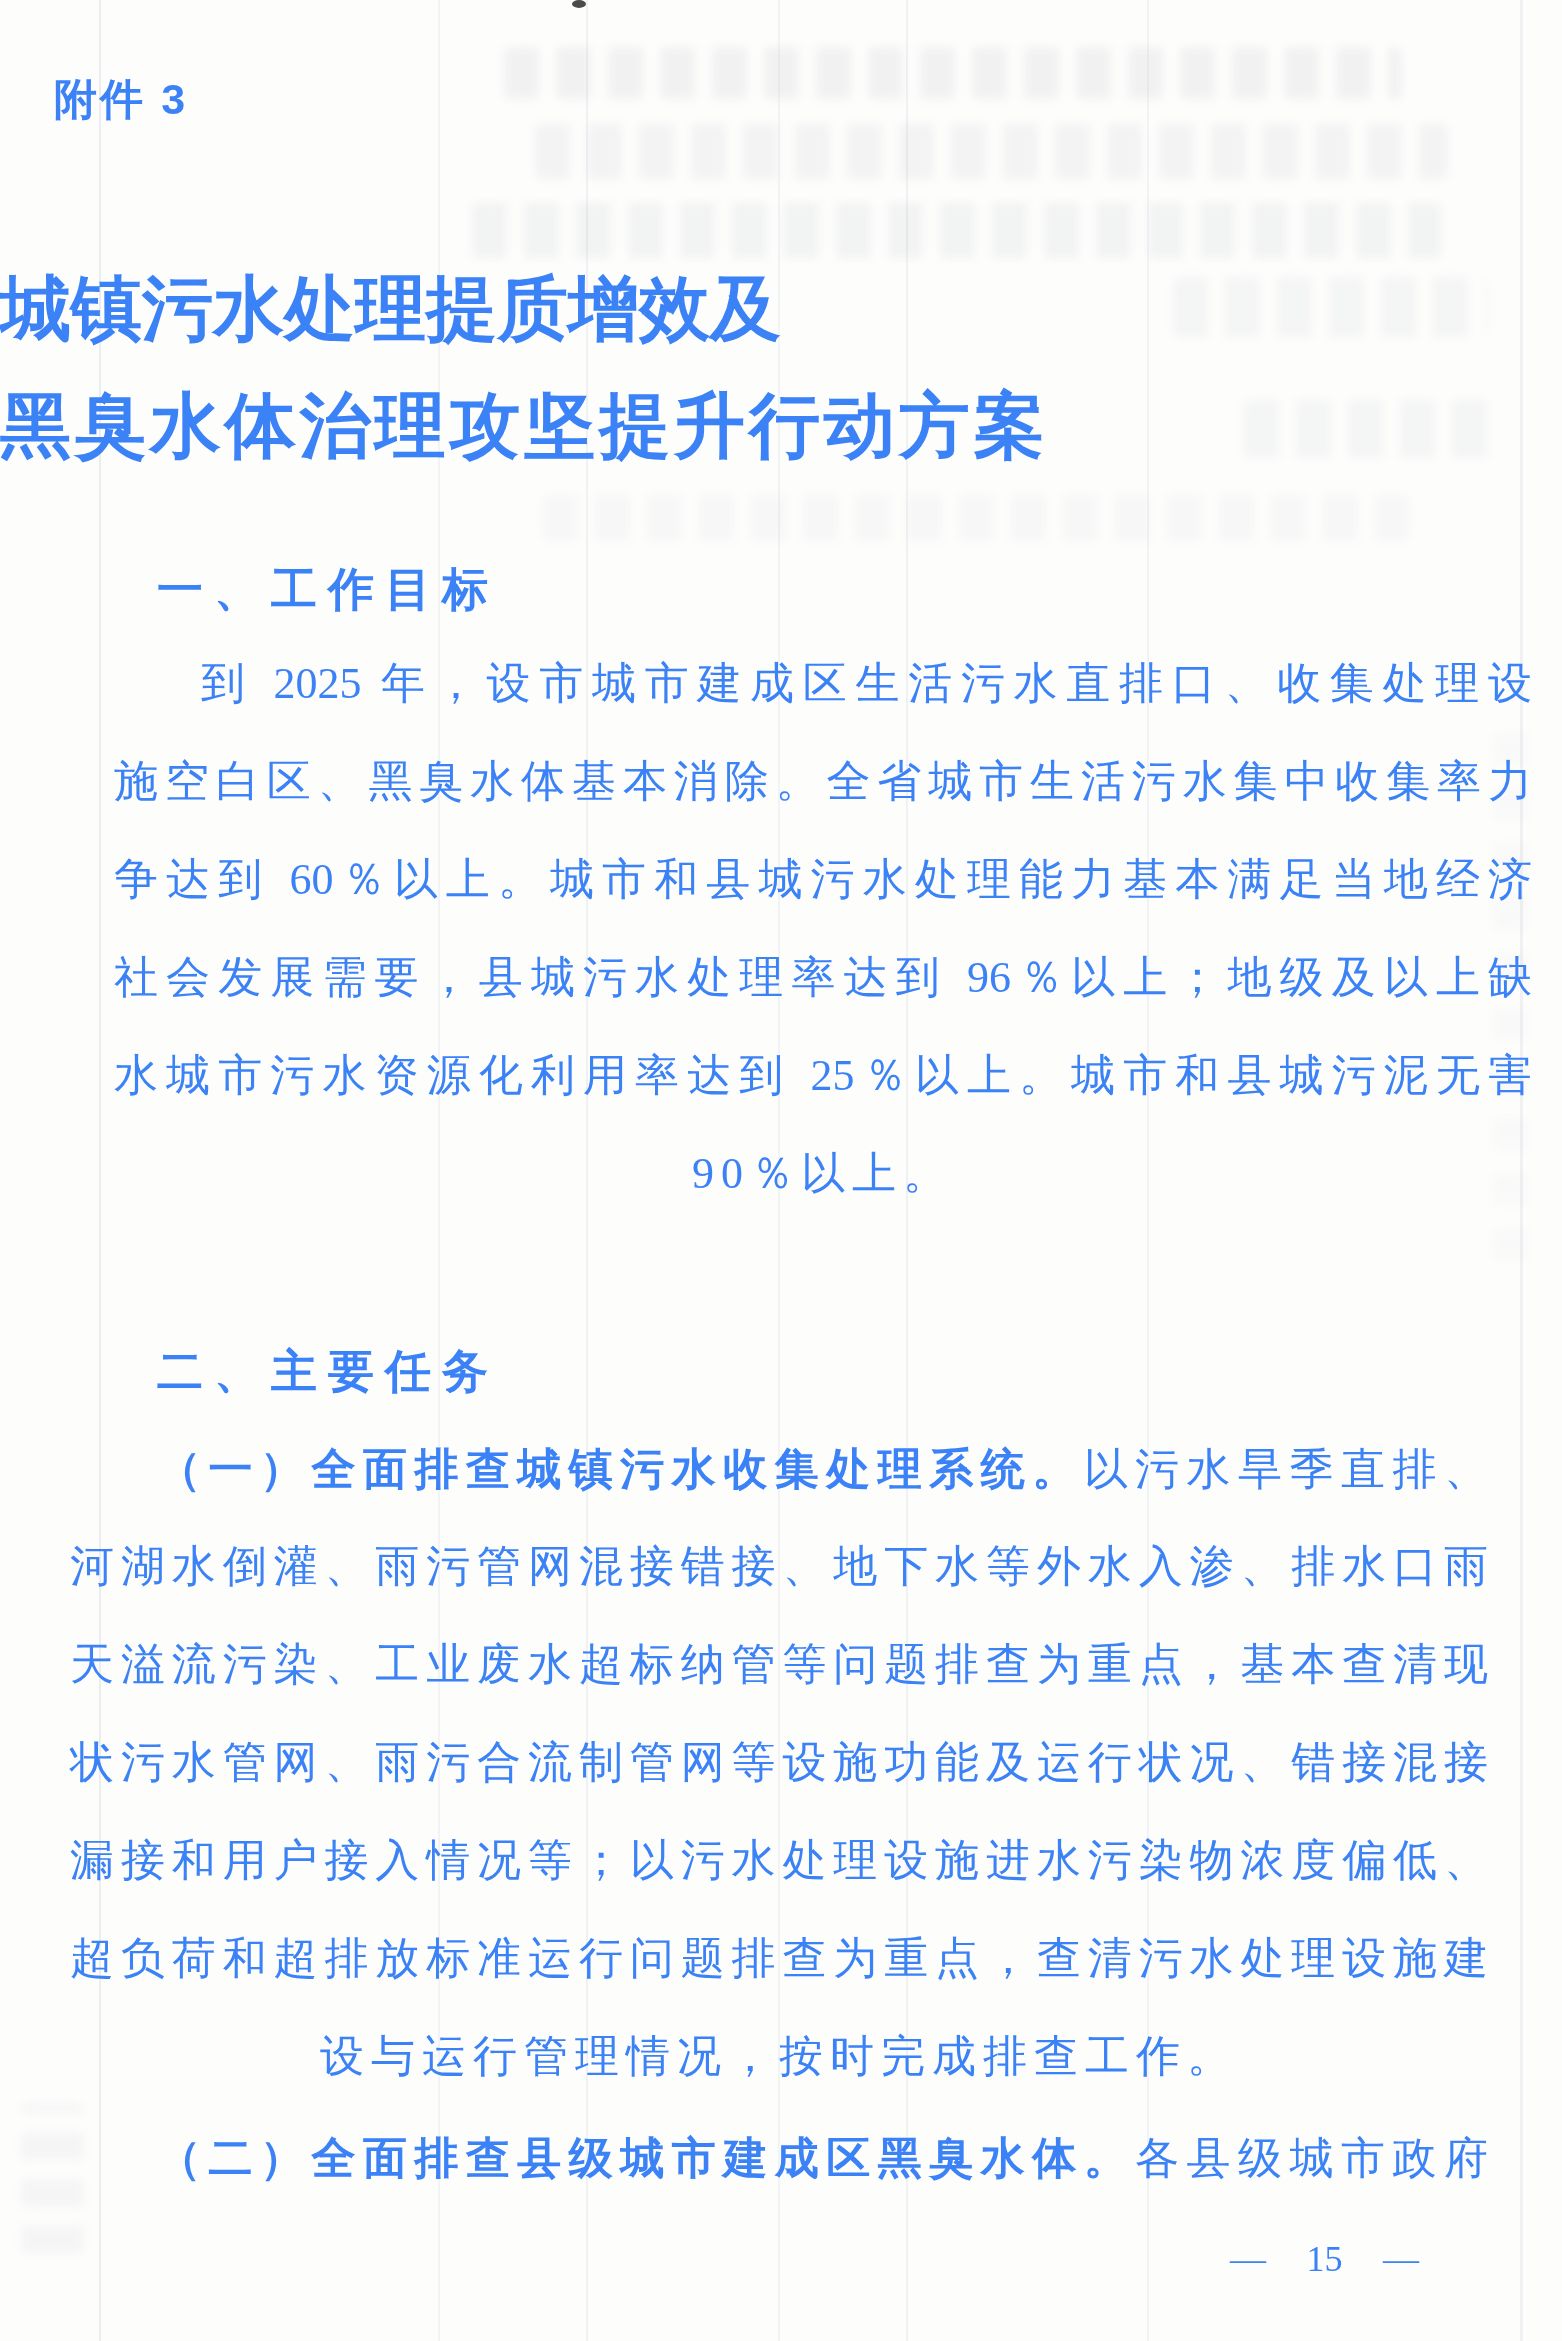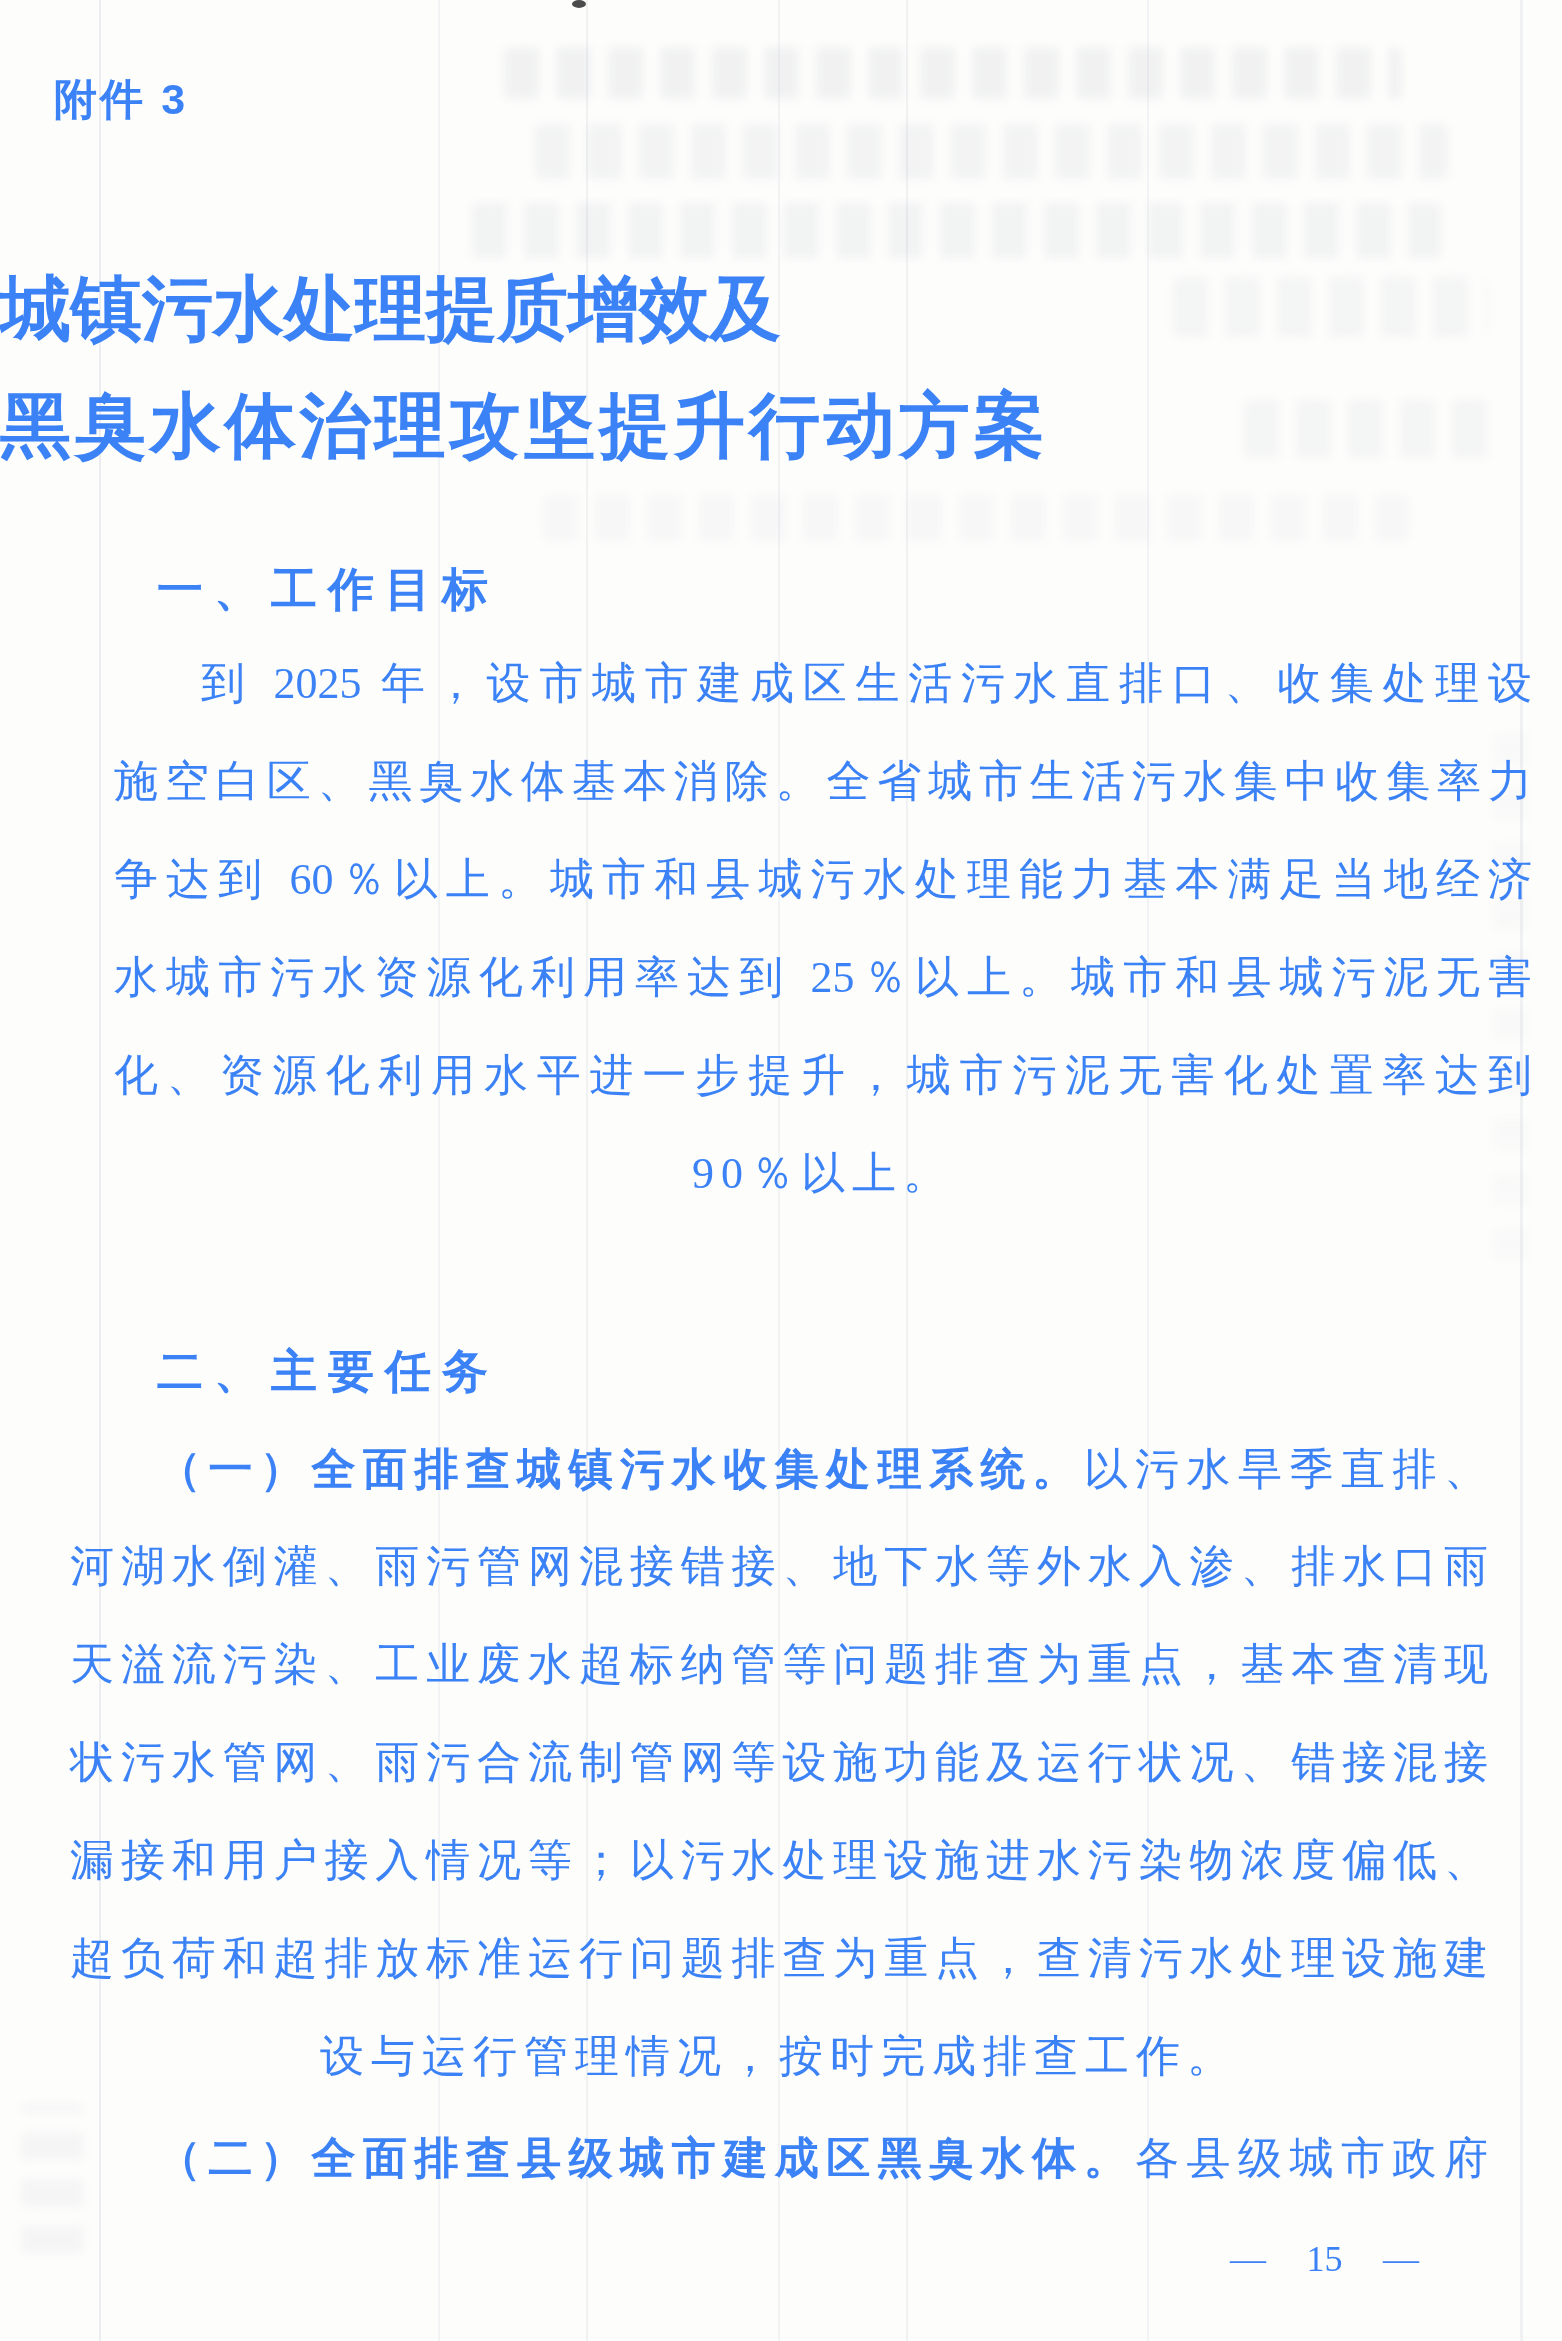--- a/index.html
+++ b/index.html
@@ -116,22 +116,22 @@
 
   <div class="title title1">城镇污水处理提质增效及</div>
   <div class="title title2">黑臭水体治理攻坚提升行动方案</div>
 
   <div class="secheading h1">一、工作目标</div>
 
   <div class="para p1">
     <div class="bl jl ind">到 2025 年，设市城市建成区生活污水直排口、收集处理设</div>
     <div class="bl jl">施空白区、黑臭水体基本消除。全省城市生活污水集中收集率力</div>
     <div class="bl jl">争达到 60％以上。城市和县城污水处理能力基本满足当地经济</div>
+    <div class="bl jl">社会发展需要，县城污水处理率达到 96％以上；地级及以上缺</div>
     <div class="bl jl">水城市污水资源化利用率达到 25％以上。城市和县城污泥无害</div>
-    <div class="bl jl">化、资源化利用水平进一步提升，城市污泥无害化处置率达到</div>
     <div class="bl last">90％以上。</div>
   </div>
 
   <div class="secheading h2">二、主要任务</div>
 
   <div class="para p2">
     <div class="bl jl ind"><span class="lead">（一）全面排查城镇污水收集处理系统。</span><span>以污水旱季直排、</span></div>
     <div class="bl jl">河湖水倒灌、雨污管网混接错接、地下水等外水入渗、排水口雨</div>
     <div class="bl jl">天溢流污染、工业废水超标纳管等问题排查为重点，基本查清现</div>
     <div class="bl jl">状污水管网、雨污合流制管网等设施功能及运行状况、错接混接</div>

